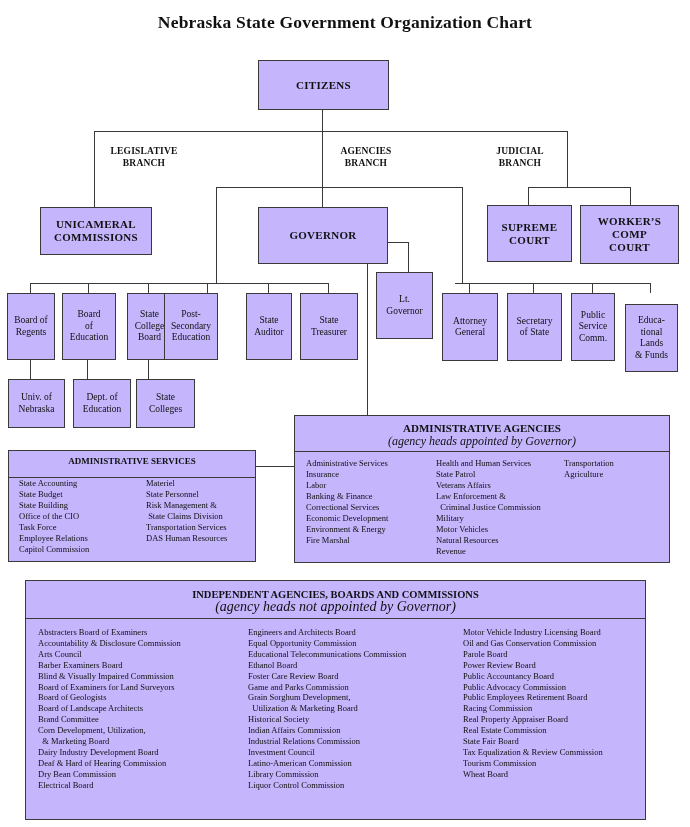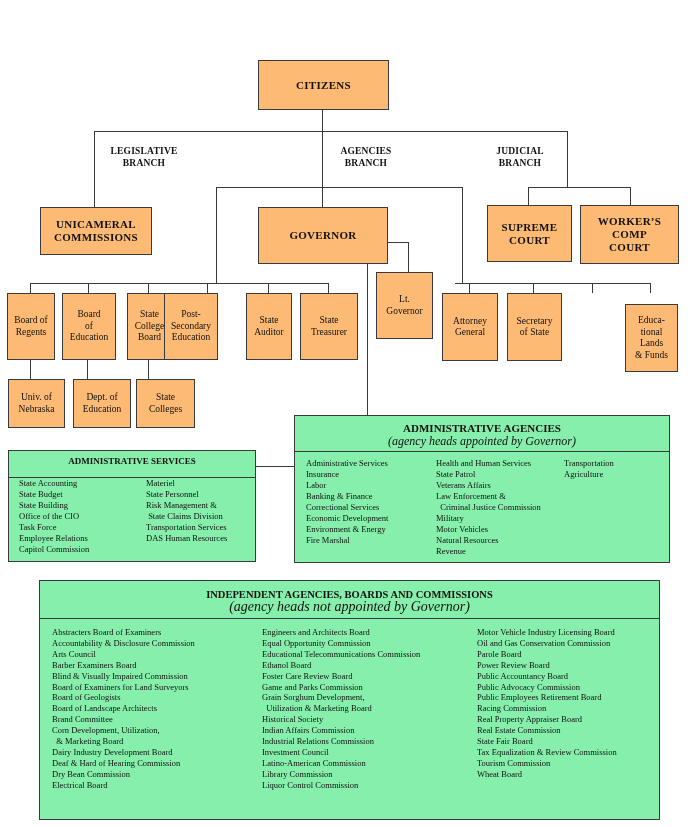--- a/index.html
+++ b/index.html
@@ -6,52 +6,53 @@
   #page{
     position:relative;width:690px;height:827px;background:#fff;
     font-family:"Liberation Serif","DejaVu Serif",serif;color:#111;
     overflow:hidden;
   }
   .title{
     position:absolute;top:12px;left:0;width:690px;text-align:center;
     font-size:17.5px;font-weight:bold;letter-spacing:.2px;
   }
   .box{
-    position:absolute;border:1px solid #3a3a3a;background:#fdba74;
+    position:absolute;border:1px solid #3a3a3a;background:#c4b5fd;
     display:flex;align-items:center;justify-content:center;
     text-align:center;white-space:pre-line;
     font-size:9.5px;line-height:11.5px;
   }
   .box.big{font-size:11px;line-height:13px;font-weight:bold;letter-spacing:.3px;}
   .branch-label{
     position:absolute;text-align:center;white-space:pre-line;
     font-weight:bold;font-size:9.5px;line-height:11.5px;letter-spacing:.2px;
   }
   .hline,.vline{position:absolute;background:#3a3a3a;}
   .hline{height:1px;}
   .vline{width:1px;}
-  .panel{position:absolute;border:1px solid #3a3a3a;background:#86efac;}
+  .panel{position:absolute;border:1px solid #3a3a3a;background:#c4b5fd;}
   .panel-header{border-bottom:1px solid #3a3a3a;text-align:center;}
   .panel-title{font-weight:bold;}
   .panel-subtitle{font-style:italic;font-size:14px;line-height:12px;}
   .col{
     position:absolute;white-space:pre-wrap;
     font-size:8.5px;line-height:11px;
   }
   .svc-title{font-size:9px;line-height:11px;padding-top:5px;}
   .aa-title{font-size:11px;line-height:13px;padding-top:6px;}
   .aa-sub{font-size:12px;}
   .ind-title{font-size:10.5px;line-height:13px;padding-top:7px;}
   .ind-col{line-height:10.9px;}
 </style>
 </head>
 <body>
 
 <div id="page">
 
+  <div class="title">Nebraska State Government Organization Chart</div>
 
   <div class="vline" style="left:322px;top:108px;height:23px"></div>
   <div class="hline" style="left:94px;top:131px;width:474px"></div>
   <div class="vline" style="left:94px;top:131px;height:76px"></div>
   <div class="vline" style="left:322px;top:131px;height:76px"></div>
   <div class="vline" style="left:567px;top:131px;height:57px"></div>
   <div class="hline" style="left:528px;top:187px;width:103px"></div>
   <div class="vline" style="left:528px;top:187px;height:18px"></div>
   <div class="vline" style="left:630px;top:187px;height:18px"></div>
   <div class="hline" style="left:216px;top:187px;width:247px"></div>
@@ -109,20 +110,23 @@
 Education</div>
   <div class="box" style="left:246px;top:293px;width:44px;height:65px">State
 Auditor</div>
   <div class="box" style="left:300px;top:293px;width:56px;height:65px">State
 Treasurer</div>
 
   <div class="box" style="left:442px;top:293px;width:54px;height:66px">Attorney
 General</div>
   <div class="box" style="left:507px;top:293px;width:53px;height:66px">Secretary
 of State</div>
+  <div class="box" style="left:571px;top:293px;width:42px;height:66px">Public
+Service
+Comm.</div>
   <div class="box" style="left:625px;top:304px;width:51px;height:66px">Educa-
 tional
 Lands
 &amp; Funds</div>
 
   <div class="box" style="left:8px;top:379px;width:55px;height:47px">Univ. of
 Nebraska</div>
   <div class="box" style="left:73px;top:379px;width:56px;height:47px">Dept. of
 Education</div>
   <div class="box" style="left:136px;top:379px;width:57px;height:47px">State
@@ -164,21 +168,21 @@
 Law Enforcement &amp;
   Criminal Justice Commission
 Military
 Motor Vehicles
 Natural Resources
 Revenue</div>
     <div class="col" style="left:269px;top:42px;width:100px">Transportation
 Agriculture</div>
   </div>
 
-  <div class="panel" style="left:39px;top:580px;width:619px;height:238px">
+  <div class="panel" style="left:25px;top:580px;width:619px;height:238px">
     <div class="panel-header" style="height:37px">
       <div class="panel-title ind-title">INDEPENDENT AGENCIES, BOARDS AND COMMISSIONS</div>
       <div class="panel-subtitle">(agency heads not appointed by Governor)</div>
     </div>
     <div class="col ind-col" style="left:12px;top:46px;width:205px">Abstracters Board of Examiners
 Accountability &amp; Disclosure Commission
 Arts Council
 Barber Examiners Board
 Blind &amp; Visually Impaired Commission
 Board of Examiners for Land Surveyors

